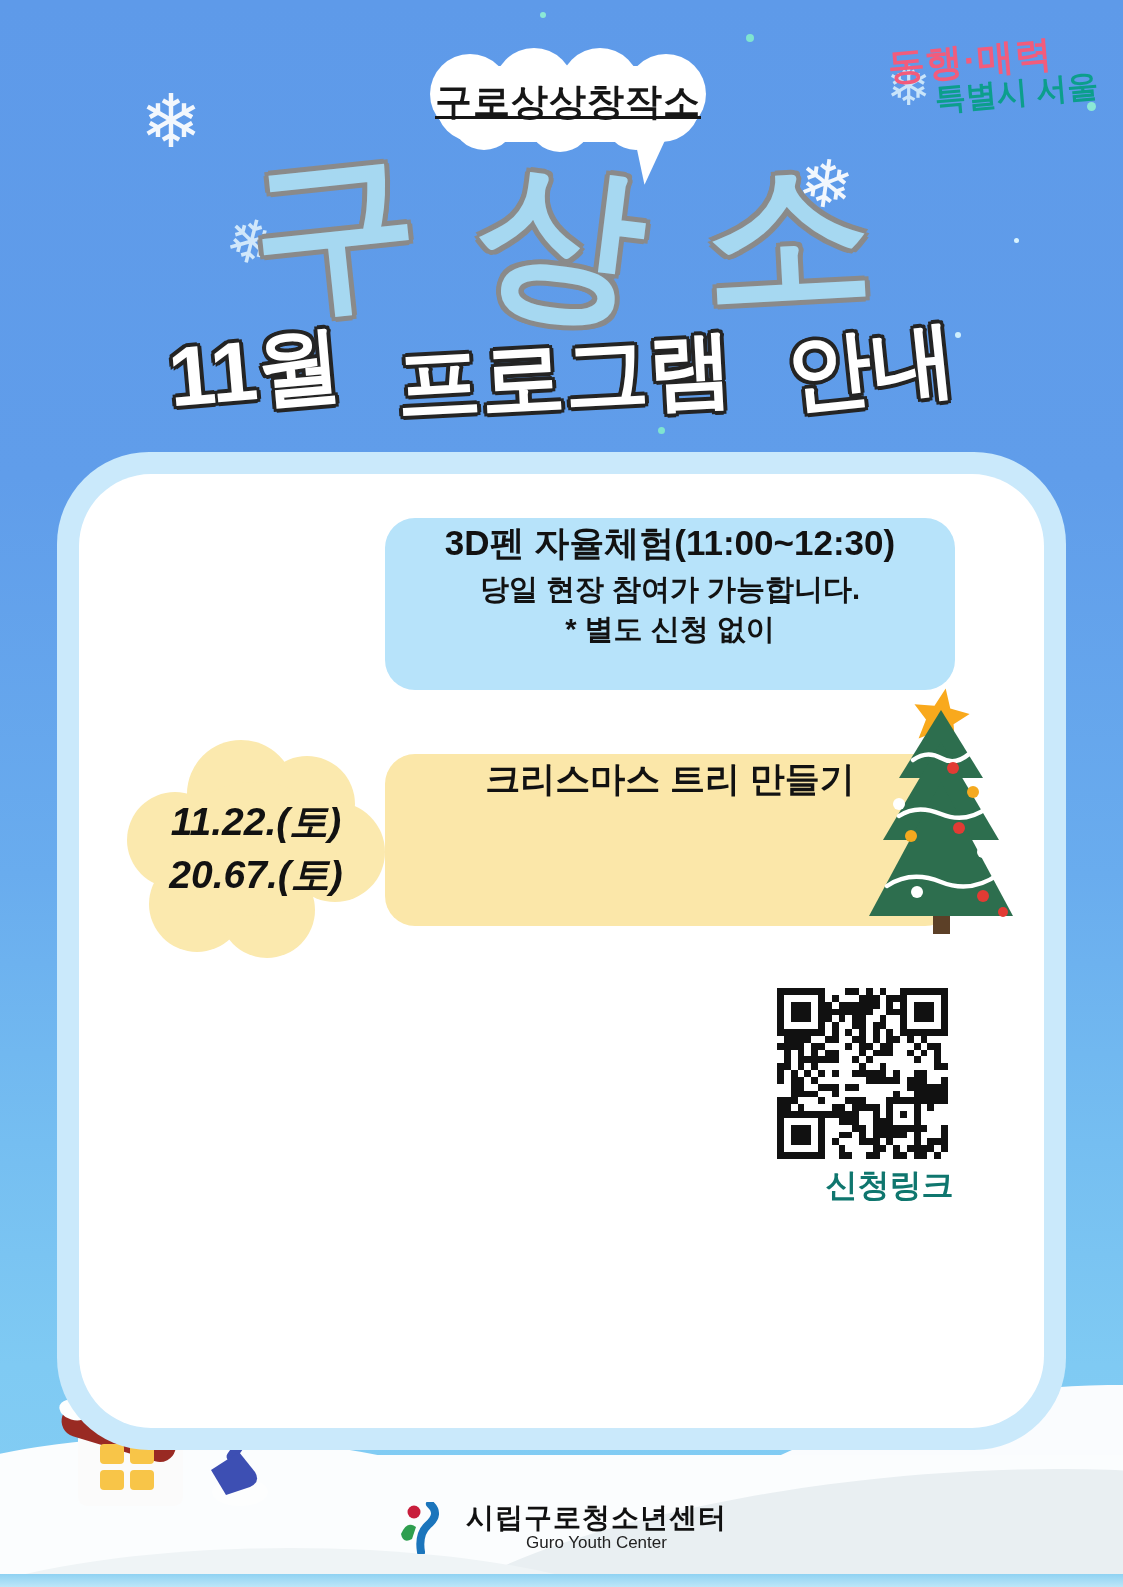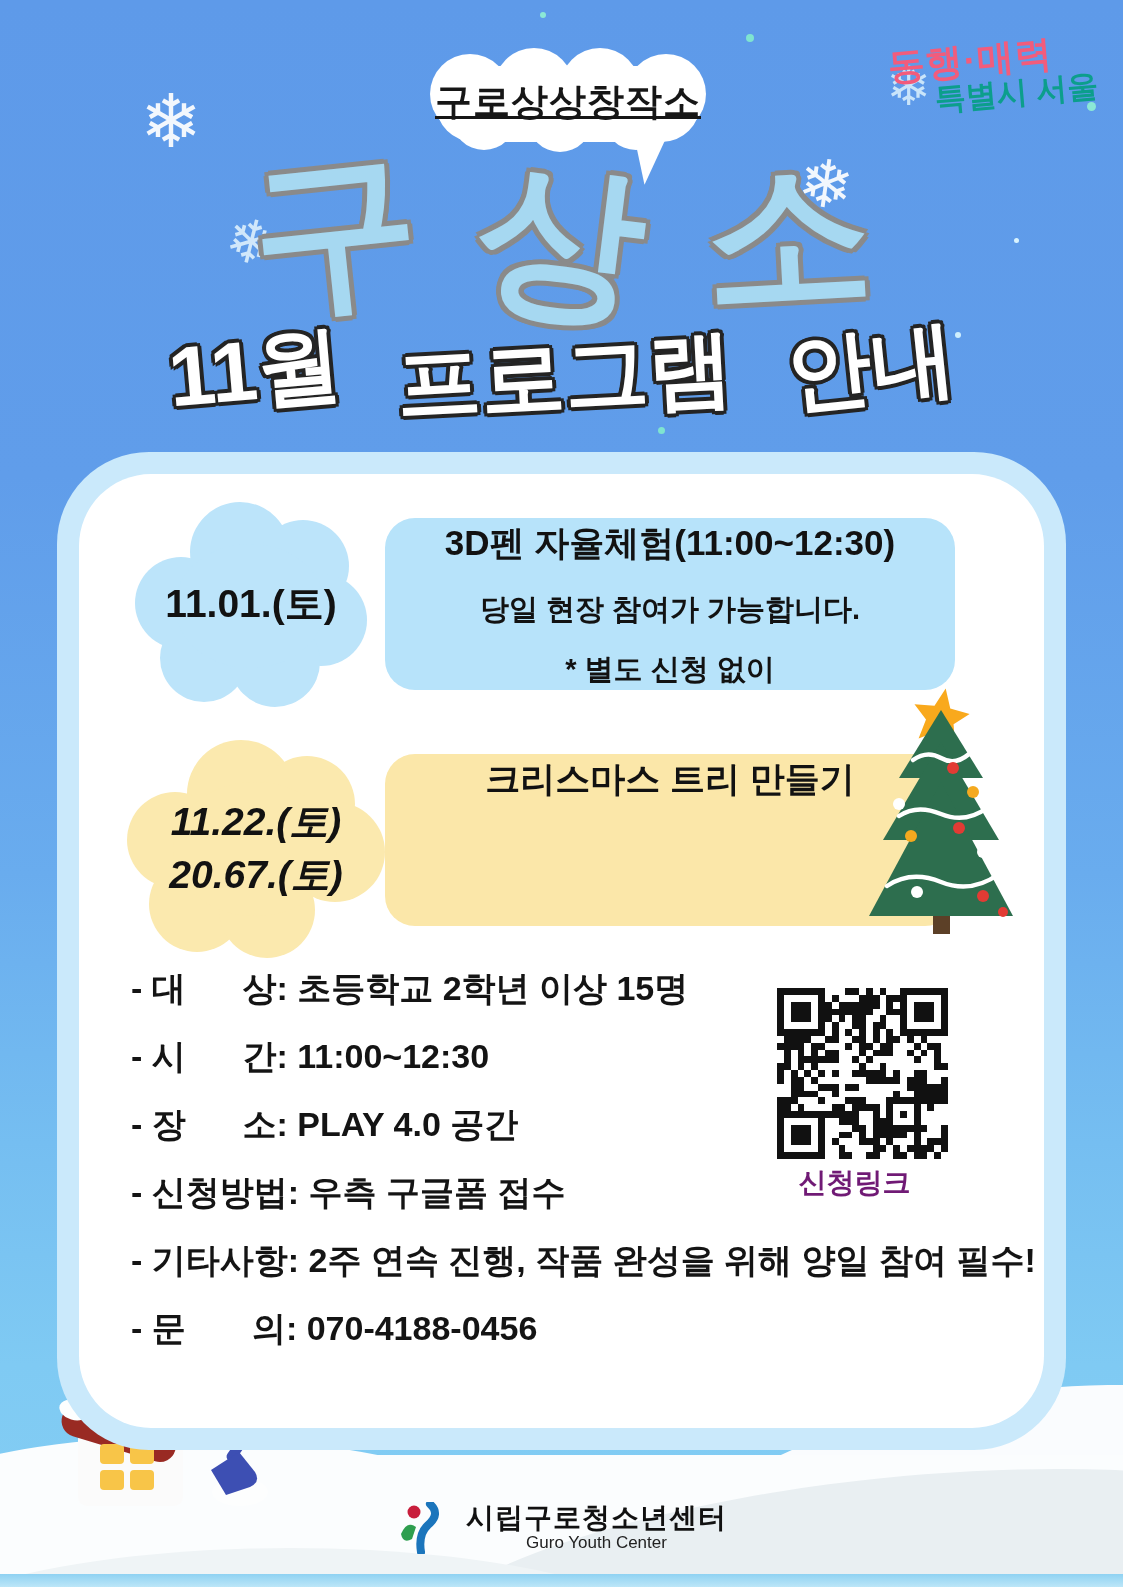--- a/index.html
+++ b/index.html
@@ -82,33 +82,33 @@
   .cloud1 .c7{left:40px;top:42px;width:150px;height:124px;border-radius:50%;}
   .cloud2{left:70px;top:288px;width:258px;height:218px;font-style:italic;}
   .cloud2 .c1{left:60px;top:0;width:108px;height:108px;}
   .cloud2 .c2{left:132px;top:16px;width:96px;height:96px;}
   .cloud2 .c3{left:0;top:52px;width:96px;height:96px;}
   .cloud2 .c4{left:158px;top:62px;width:100px;height:100px;}
   .cloud2 .c5{left:22px;top:116px;width:96px;height:96px;}
   .cloud2 .c6{left:92px;top:122px;width:96px;height:96px;}
   .cloud2 .c7{left:46px;top:42px;width:164px;height:134px;border-radius:50%;}
   .sbox{position:absolute;left:328px;width:570px;border-radius:30px;display:flex;flex-direction:column;
-    align-items:center;justify-content:space-between;color:#121212;text-align:center;}
+    align-items:center;justify-content:flex-start;color:#121212;text-align:center;}
   .sbox1{top:66px;height:172px;background:#B7E3FA;}
   .sbox2{top:302px;height:172px;background:#FBE7A9;}
   .sbox .big{font-size:35px;font-weight:800;line-height:1.45;}
   .sbox .small{font-size:29px;font-weight:600;line-height:1.4;}
   .tree{position:absolute;left:798px;top:236px;}
   .details{position:absolute;left:74px;top:514px;width:930px;list-style:none;margin:0;padding:0;}
   .details li{white-space:pre;font-size:34px;font-weight:600;color:#141414;line-height:44px;margin-bottom:24px;}
   .qr{position:absolute;left:720px;top:536px;width:171px;height:171px;background:#FFFFFF;
     display:grid;grid-template-columns:repeat(25,1fr);grid-template-rows:repeat(25,1fr);}
   .qr i{display:block;}
   .qr i.d{background:#111111;}
-  .qr-label{position:absolute;left:702px;top:712px;width:191px;text-align:center;font-size:28px;font-weight:700;color:#701a75;}
+  .qr-label{position:absolute;left:737px;top:712px;width:191px;text-align:center;font-size:32px;font-weight:700;color:#0f766e;}
   
   .footer{position:absolute;left:0;top:1502px;width:100%;display:flex;align-items:center;justify-content:center;gap:24px;}
   .footer .txt{text-align:center;line-height:1.1;}
   .footer .ko{font-size:28px;font-weight:800;color:#111111;letter-spacing:1px;}
   .footer .en{font-size:17px;font-weight:500;color:#222222;}
 </style>
 </head>
 <body>
 
 <div class="poster">
@@ -169,30 +169,20 @@
   </div>
 
   <div class="seoul">
     <div class="l1">동행·매력</div>
     <div class="l2">특별시 서울</div>
   </div>
 
   <div class="card">
     <div class="card-white"></div>
 
-    <div class="cloud cloud-blue cloud1">
-      <span class="b c1"></span>
-      <span class="b c2"></span>
-      <span class="b c3"></span>
-      <span class="b c4"></span>
-      <span class="b c5"></span>
-      <span class="b c6"></span>
-      <span class="b c7"></span>
-      <span class="label">11.01.(토)</span>
-    </div>
     <div class="sbox sbox1">
       <div class="big">3D펜 자율체험(11:00~12:30)</div>
       <div class="small">당일 현장 참여가 가능합니다.</div>
       <div class="small">* 별도 신청 없이</div>
     </div>
 
     <div class="cloud cloud-yellow cloud2">
       <span class="b c1"></span>
       <span class="b c2"></span>
       <span class="b c3"></span>
@@ -222,28 +212,20 @@
       <circle cx="104" cy="140" r="6" fill="#E23B34"></circle>
       <circle cx="128" cy="208" r="6" fill="#E23B34"></circle>
       <circle cx="148" cy="224" r="5" fill="#E23B34"></circle>
       <circle cx="118" cy="104" r="6" fill="#F4A91F"></circle>
       <circle cx="56" cy="148" r="6" fill="#F4A91F"></circle>
       <circle cx="44" cy="116" r="6" fill="#FFFFFF"></circle>
       <circle cx="128" cy="164" r="6" fill="#FFFFFF"></circle>
       <circle cx="62" cy="204" r="6" fill="#FFFFFF"></circle>
     </svg>
 
-    <ul class="details">
-      <li>- 대      상: 초등학교 2학년 이상 15명</li>
-      <li>- 시      간: 11:00~12:30</li>
-      <li>- 장      소: PLAY 4.0 공간</li>
-      <li>- 신청방법: 우측 구글폼 접수</li>
-      <li>- 기타사항: 2주 연속 진행, 작품 완성을 위해 양일 참여 필수!</li>
-      <li>- 문       의: 070-4188-0456</li>
-    </ul>
 
     <div class="qr">
         <i class="d"></i>
         <i class="d"></i>
         <i class="d"></i>
         <i class="d"></i>
         <i class="d"></i>
         <i class="d"></i>
         <i class="d"></i>
         <i></i>

